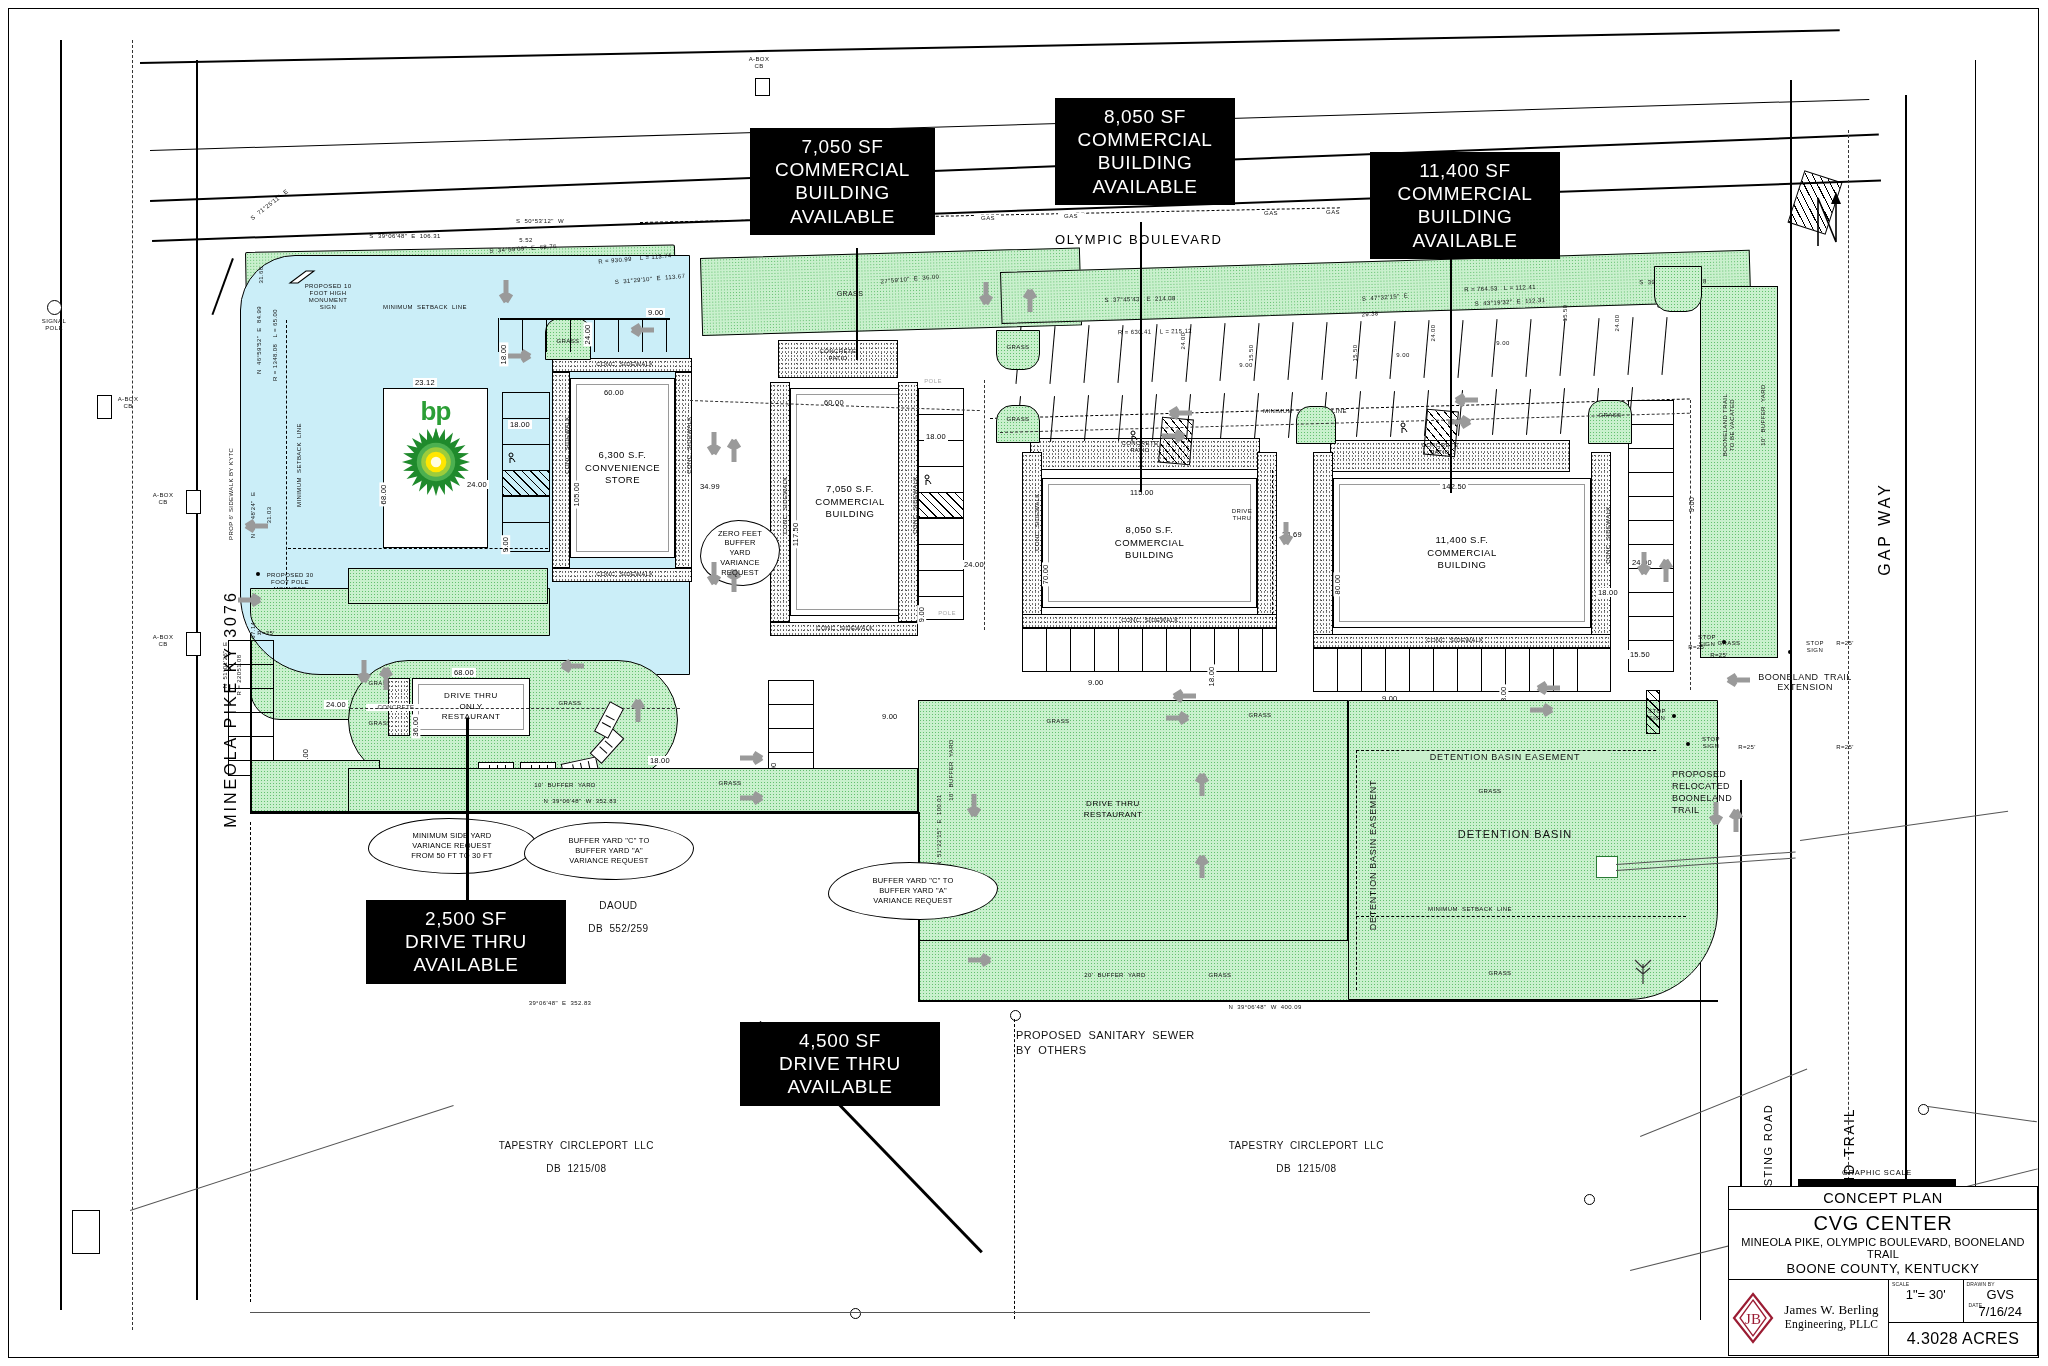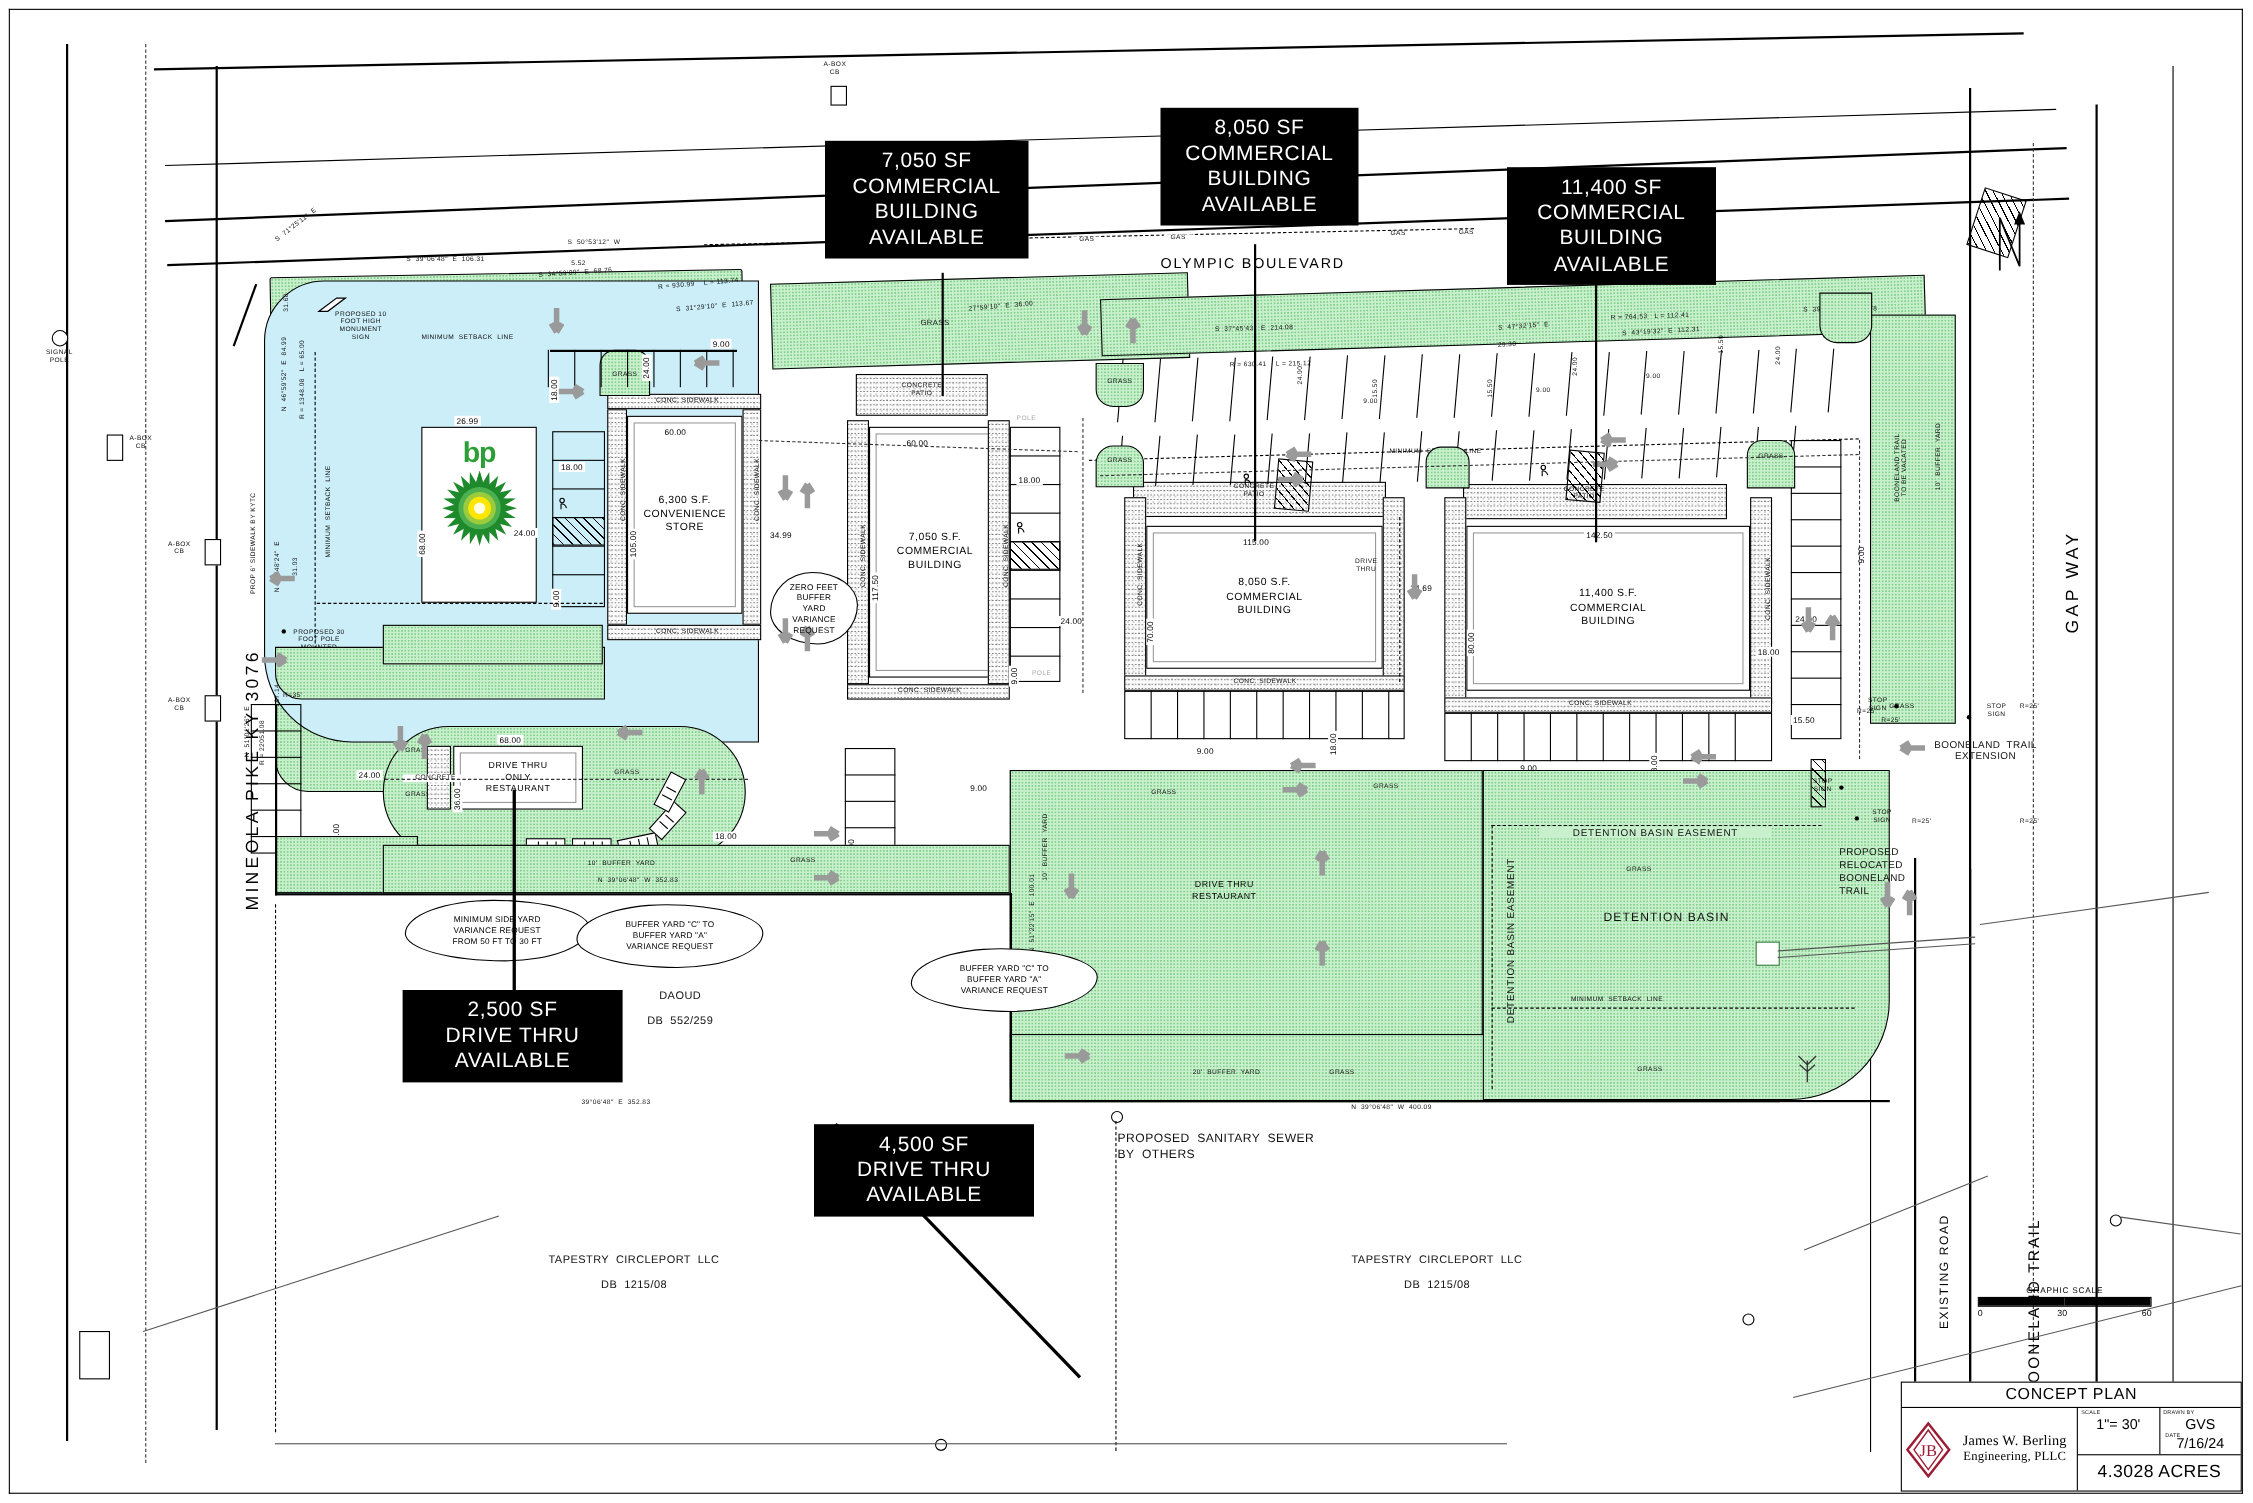--- a/index.html
+++ b/index.html
@@ -287,21 +287,21 @@
             <path d="M0,-46 L7,-22 L-7,-22 Z" fill="#1f8a2c" transform="rotate(345)"></path>
           </g>
           <circle r="26" fill="#4cb050"></circle>
           <circle r="20" fill="#9ccc3c"></circle>
           <circle r="14" fill="#ffe600"></circle>
           <circle r="7" fill="#fffde0"></circle>
         </g>
       </svg>
     </div>
   </div>
-  <div class="dimtxt" style="left:413px;top:378px;">26.99</div>
+  <div class="dimtxt" style="left:413px;top:378px;">23.12</div>
   <div class="dimtxt rot90" style="left:372px;top:490px;">68.00</div>
   <div class="lbl xs" style="left:300px;top:600px;width:60px;">PRICE
 SIGN ON
 CANOPY</div>
 
   <div class="bldg" style="left:570px;top:378px;width:105px;height:180px;">
     <div class="inner"></div>
     <div class="txt" style="white-space:pre-line;">6,300 S.F.
 CONVENIENCE
 STORE</div>
@@ -1104,20 +1104,25 @@
     </div>
     <div class="nums">
       <span>0</span>
       <span>30</span>
       <span>60</span>
     </div>
   </div>
 
   <div id="titleblock">
     <div class="row tb-concept">CONCEPT PLAN</div>
+    <div class="row">
+      <div class="tb-name">CVG CENTER</div>
+      <div class="tb-addr">MINEOLA PIKE, OLYMPIC BOULEVARD, BOONELAND TRAIL</div>
+      <div class="tb-county">BOONE COUNTY, KENTUCKY</div>
+    </div>
     <div class="row tb-bottom">
       <div class="tb-logo">
         <div class="tb-logomark">
           <svg width="42" height="52" viewBox="0 0 42 52">
             <polygon points="21,2 40,26 21,50 2,26" fill="none" stroke="#9b1c33" stroke-width="2.2"></polygon>
             <polygon points="21,8 34,26 21,44 8,26" fill="none" stroke="#9b1c33" stroke-width="1.3"></polygon>
             <text x="21" y="32" font-family="Liberation Serif, serif" font-size="15" fill="#9b1c33" text-anchor="middle">JB</text>
           </svg>
         </div>
         <div class="tb-logotext">

